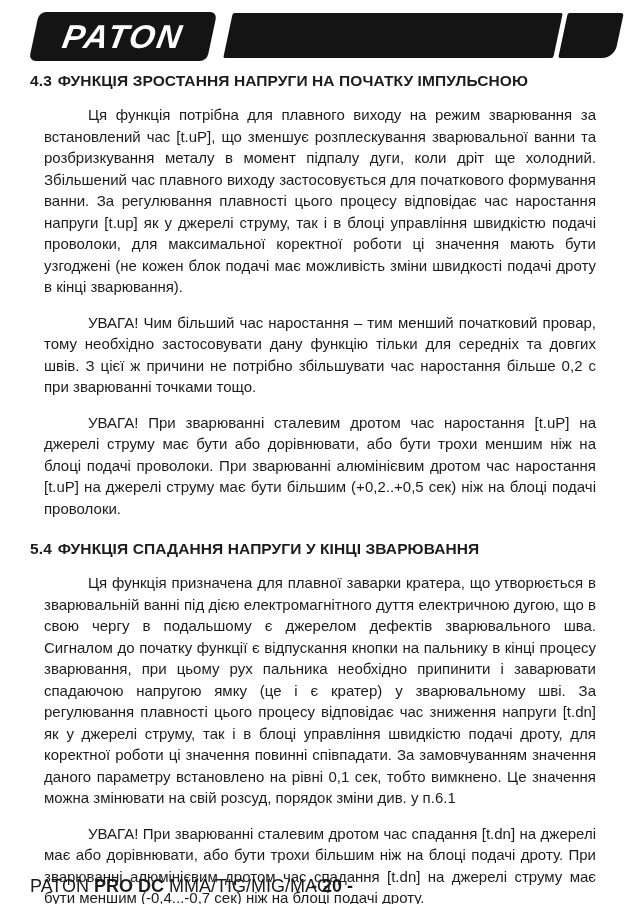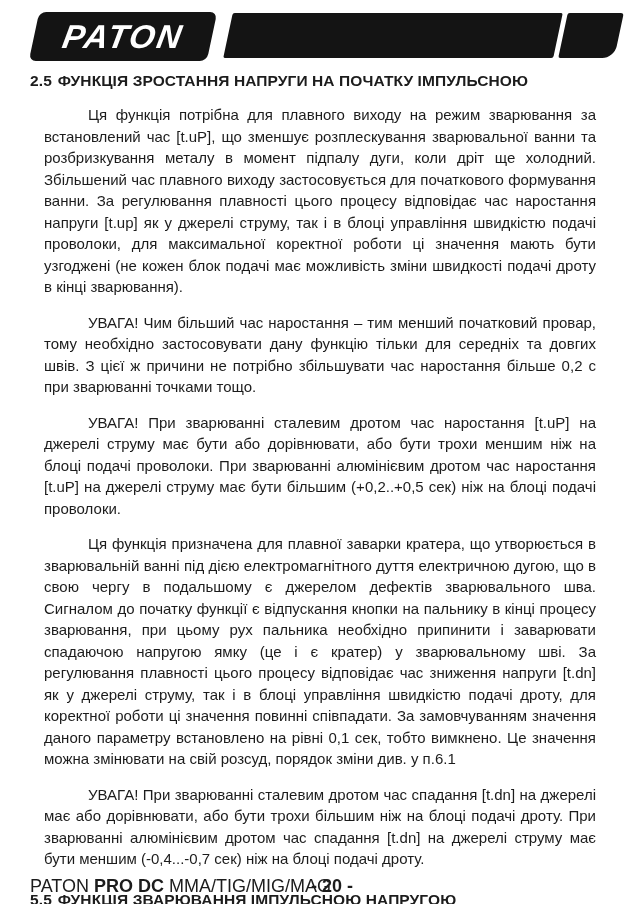--- a/index.html
+++ b/index.html
@@ -98,28 +98,31 @@
       <span class="logo-text">PATON</span>
     </div>
     <div class="band-main"></div>
     <div class="band-end"></div>
   </div>
 
   <div class="content">
 
     <section>
       <h2>
-        <span class="num">2.5</span><span>ФУНКЦІЯ ЗРОСТАННЯ НАПРУГИ НА ПОЧАТКУ ІМПУЛЬСНОЮ</span>
+        <span class="num">4.3</span><span>ФУНКЦІЯ ЗРОСТАННЯ НАПРУГИ НА ПОЧАТКУ ІМПУЛЬСНОЮ</span>
       </h2>
       <p class="para"><b class="lead"></b><span>Ця функція потрібна для плавного виходу на режим зварювання за встановлений час [t.uP], що зменшує розплескування зварювальної ванни та розбризкування металу в момент підпалу дуги, коли дріт ще холодний. Збільшений час плавного виходу застосовується для початкового формування ванни. За регулювання плавності цього процесу відповідає час наростання напруги [t.up] як у джерелі струму, так і в блоці управління швидкістю подачі проволоки, для максимальної коректної роботи ці значення мають бути узгоджені (не кожен блок подачі має можливість зміни швидкості подачі дроту в кінці зварювання).</span></p>
       <p class="para"><b class="lead">УВАГА!</b><span> Чим більший час наростання – тим менший початковий провар, тому необхідно застосовувати дану функцію тільки для середніх та довгих швів. З цієї ж причини не потрібно збільшувати час наростання більше 0,2 с при зварюванні точками тощо.</span></p>
       <p class="para"><b class="lead">УВАГА!</b><span> При зварюванні сталевим дротом час наростання [t.uP] на джерелі струму має бути або дорівнювати, або бути трохи меншим ніж на блоці подачі проволоки. При зварюванні алюмінієвим дротом час наростання [t.uP] на джерелі струму має бути більшим (+0,2..+0,5 сек) ніж на блоці подачі проволоки.</span></p>
     </section>
 
     <section>
+      <h2>
+        <span class="num">5.4</span><span>ФУНКЦІЯ СПАДАННЯ НАПРУГИ У КІНЦІ ЗВАРЮВАННЯ</span>
+      </h2>
       <p class="para"><b class="lead"></b><span>Ця функція призначена для плавної заварки кратера, що утворюється в зварювальній ванні під дією електромагнітного дуття електричною дугою, що в свою чергу в подальшому є джерелом дефектів зварювального шва. Сигналом до початку функції є відпускання кнопки на пальнику в кінці процесу зварювання, при цьому рух пальника необхідно припинити і заварювати спадаючою напругою ямку (це і є кратер) у зварювальному шві. За регулювання плавності цього процесу відповідає час зниження напруги [t.dn] як у джерелі струму, так і в блоці управління швидкістю подачі дроту, для коректної роботи ці значення повинні співпадати. За замовчуванням значення даного параметру встановлено на рівні 0,1 сек, тобто вимкнено. Це значення можна змінювати на свій розсуд, порядок зміни див. у п.6.1</span></p>
       <p class="para"><b class="lead">УВАГА!</b><span> При зварюванні сталевим дротом час спадання [t.dn] на джерелі має або дорівнювати, або бути трохи більшим ніж на блоці подачі дроту. При зварюванні алюмінієвим дротом час спадання [t.dn] на джерелі струму має бути меншим (-0,4...-0,7 сек) ніж на блоці подачі дроту.</span></p>
     </section>
 
     <section>
       <h2>
         <span class="num">5.5</span><span>ФУНКЦІЯ ЗВАРЮВАННЯ ІМПУЛЬСНОЮ НАПРУГОЮ</span>
       </h2>
 
     </section>

